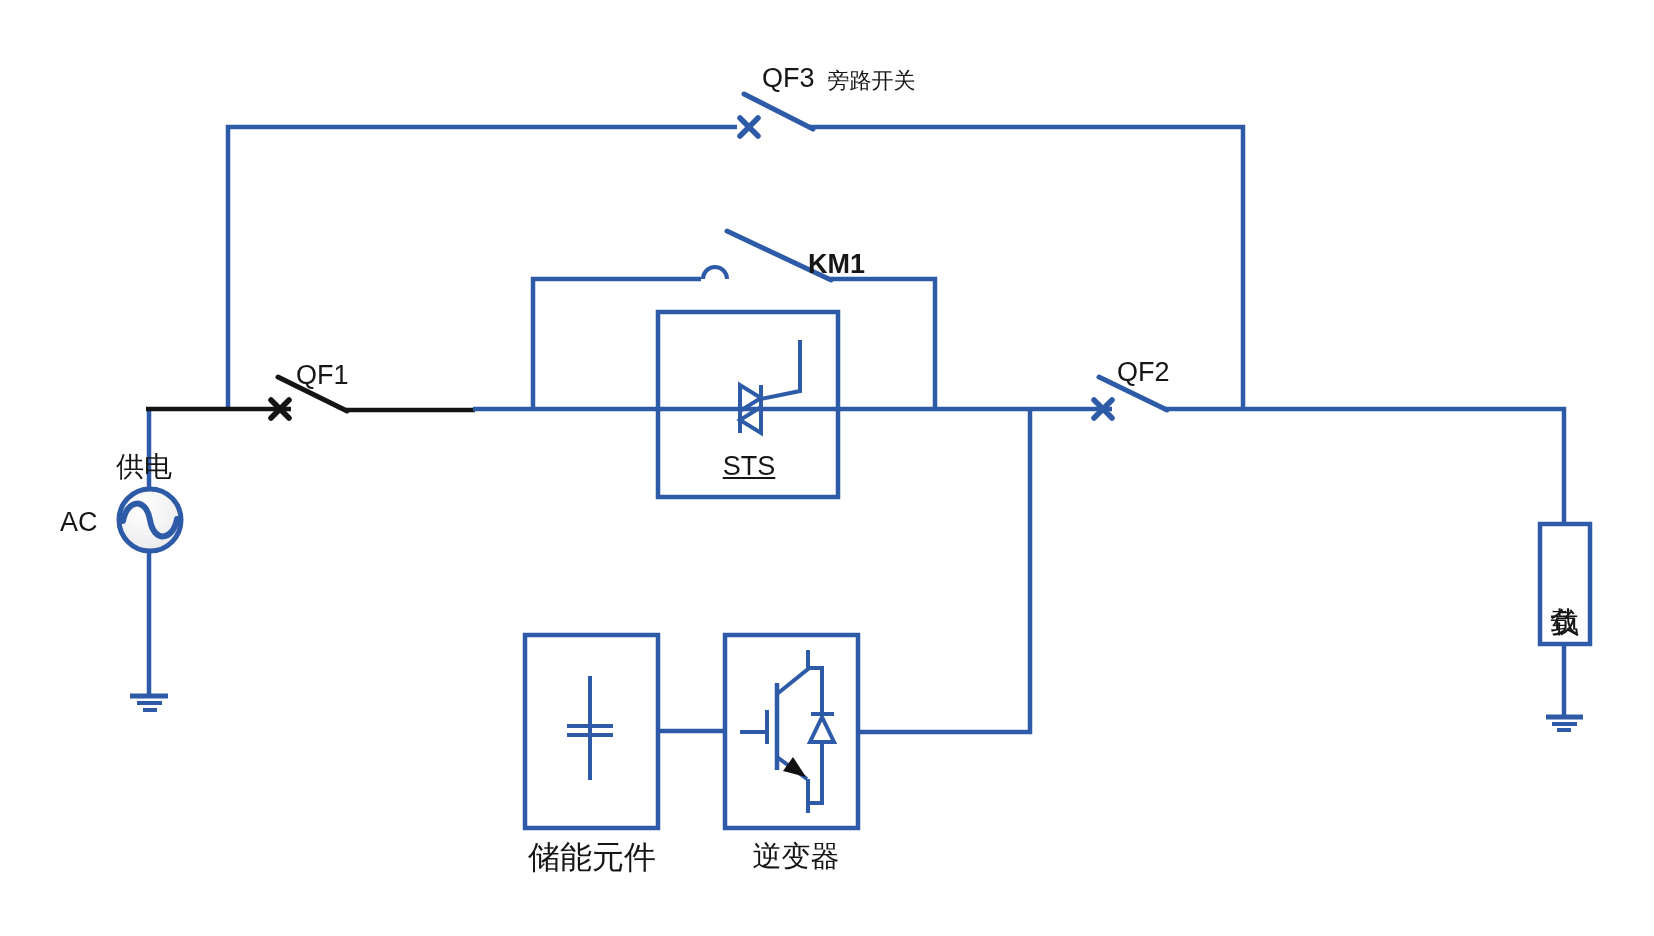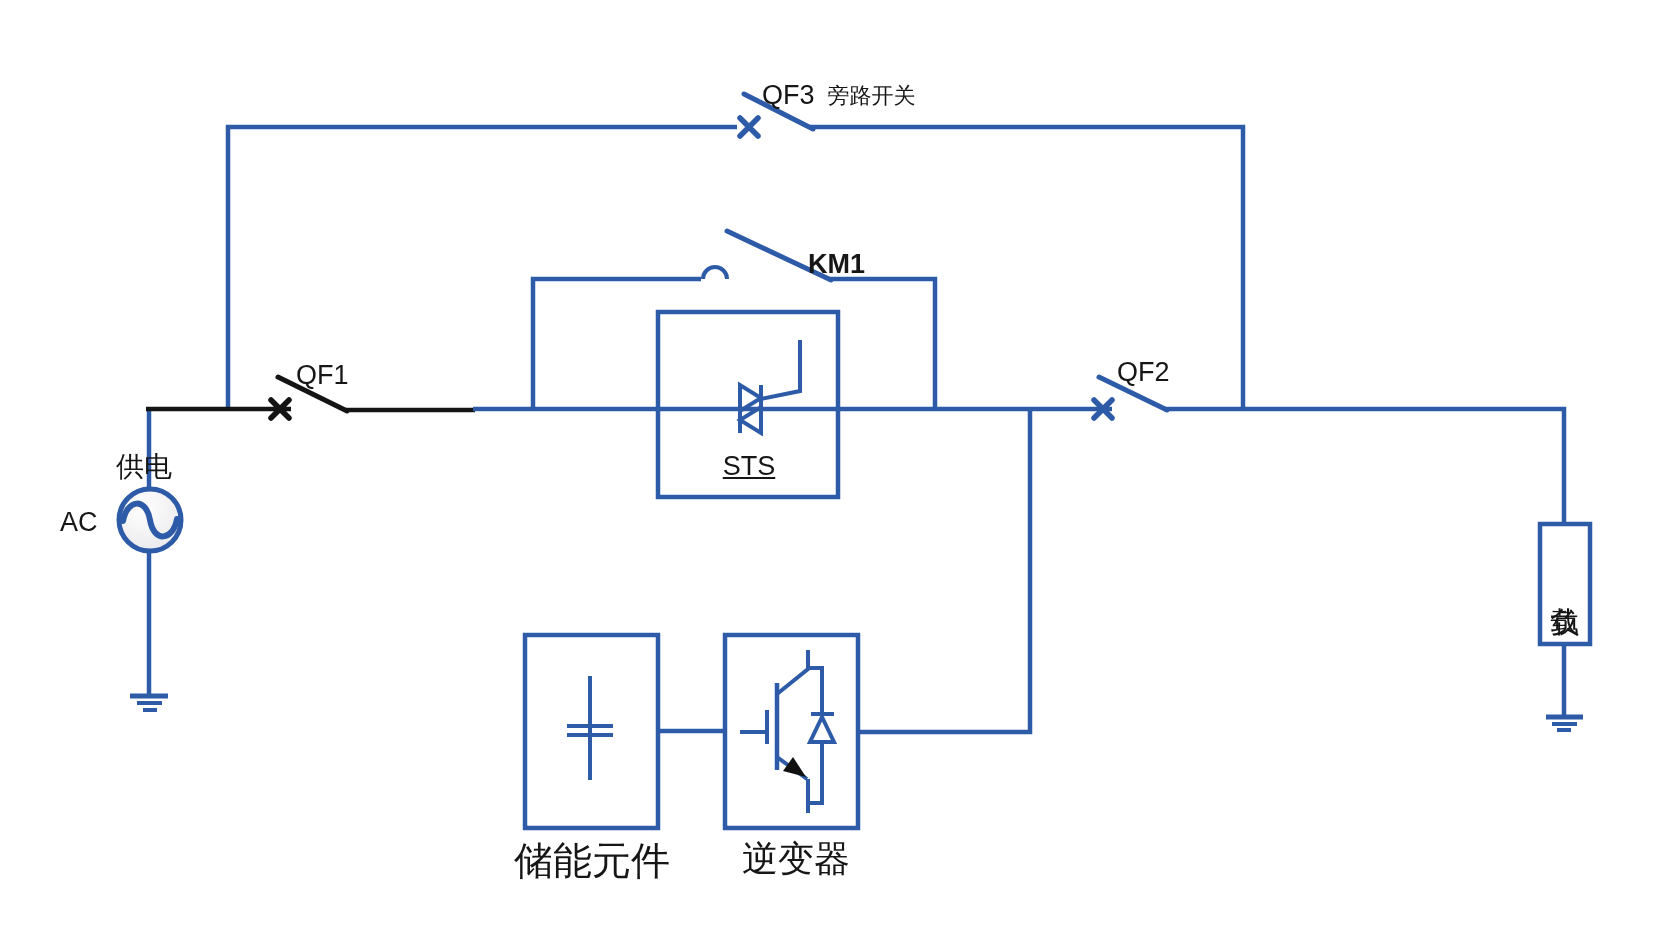--- a/index.html
+++ b/index.html
@@ -28,21 +28,21 @@
   .lbl{
     position:absolute;
     color:#161616;
     font-size:27px;
     line-height:1.05;
     white-space:nowrap;
   }
   .lat{font-family:"Liberation Sans",sans-serif;}
   .cjk{font-family:"Liberation Serif",serif;}
   .ctr{transform:translateX(-50%);}
-  .qf3row{display:flex;align-items:center;gap:13px;margin-top:17px;}
+  .qf3row{display:flex;align-items:flex-end;gap:13px;}
   .qf3row .cjk{font-size:22px;}
   .load-vert{
     left:1540px;top:527px;width:50px;height:114px;
     display:flex;align-items:center;justify-content:center;
     writing-mode:vertical-rl;text-orientation:upright;
     font-size:29px;
   }
 </style>
 </head>
 <body>
@@ -167,17 +167,17 @@
   <div class="lbl lat" style="left:1117px;top:358px;">QF2</div>
 
   <div class="lbl lat ctr" style="left:749px;top:452px;text-decoration:underline;">STS</div>
 
   <div class="lbl cjk" style="left:72px;top:452px;font-size:28px;margin-left:44px;">供电</div>
 
   <div class="lbl lat" style="left:60px;top:508px;">AC</div>
 
   <div class="lbl cjk load-vert">负载</div>
 
-  <div class="lbl cjk ctr" style="left:592px;top:841px;font-size:39px;">储能元件</div>
+  <div class="lbl cjk ctr" style="left:592px;top:841px;font-size:32px;">储能元件</div>
 
-  <div class="lbl cjk ctr" style="left:796px;top:841px;font-size:36px;">逆变器</div>
+  <div class="lbl cjk ctr" style="left:796px;top:841px;font-size:29px;">逆变器</div>
 
 </div>
 
 </body></html>

